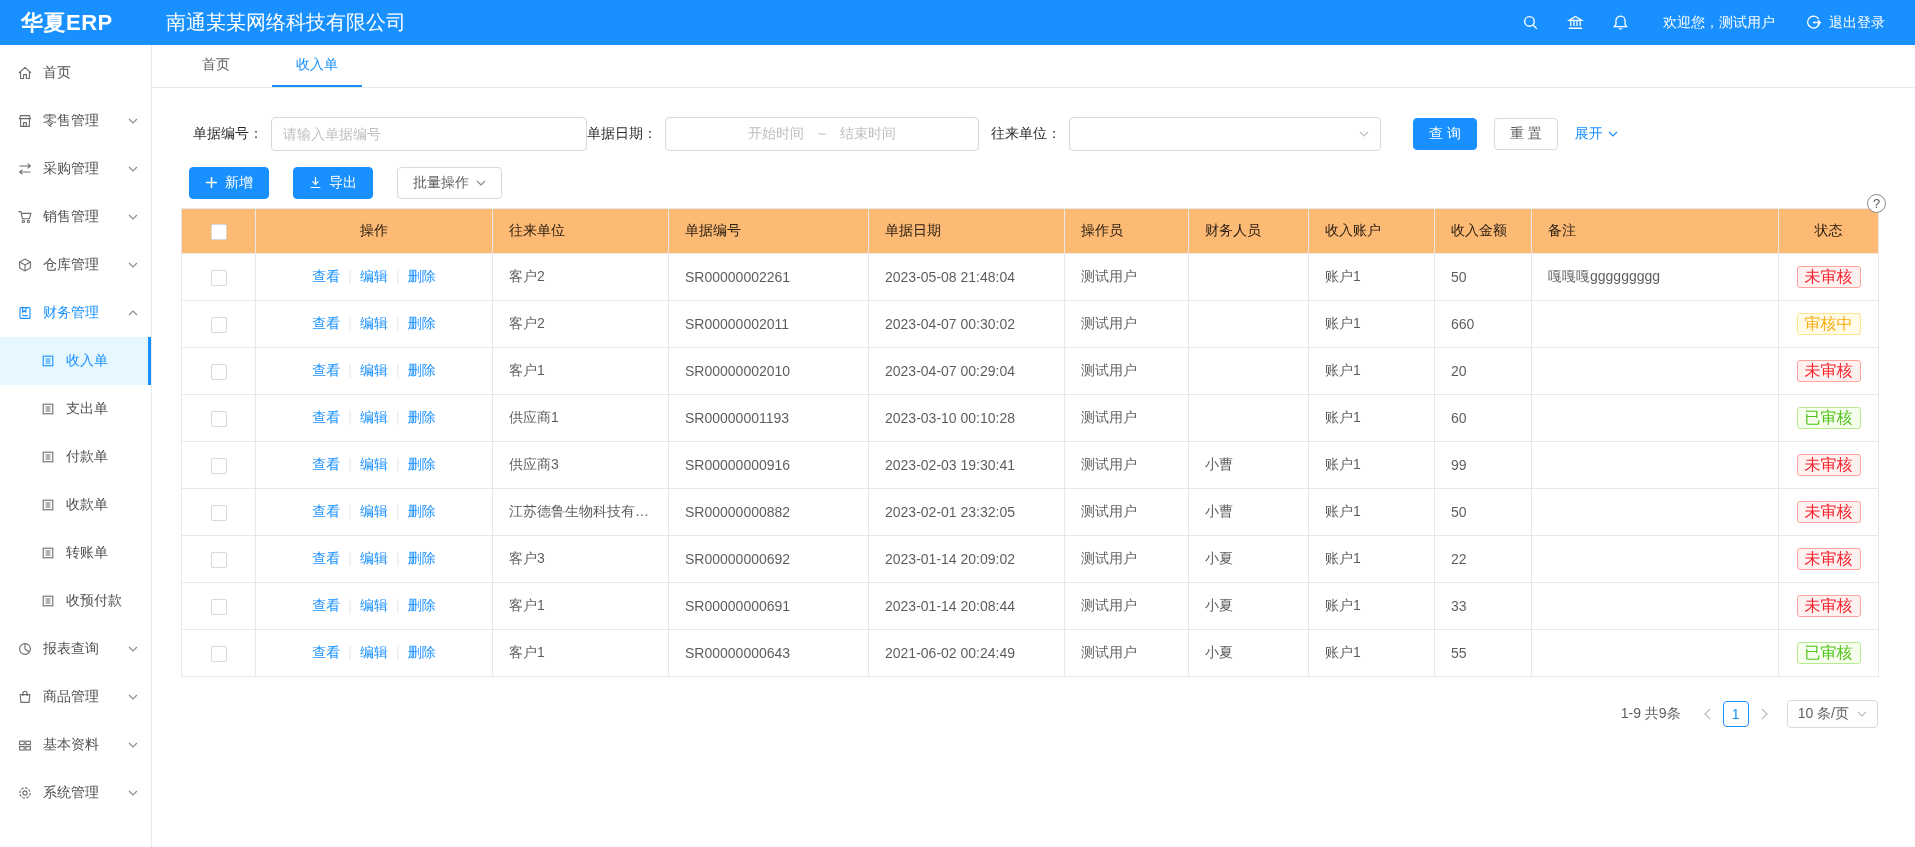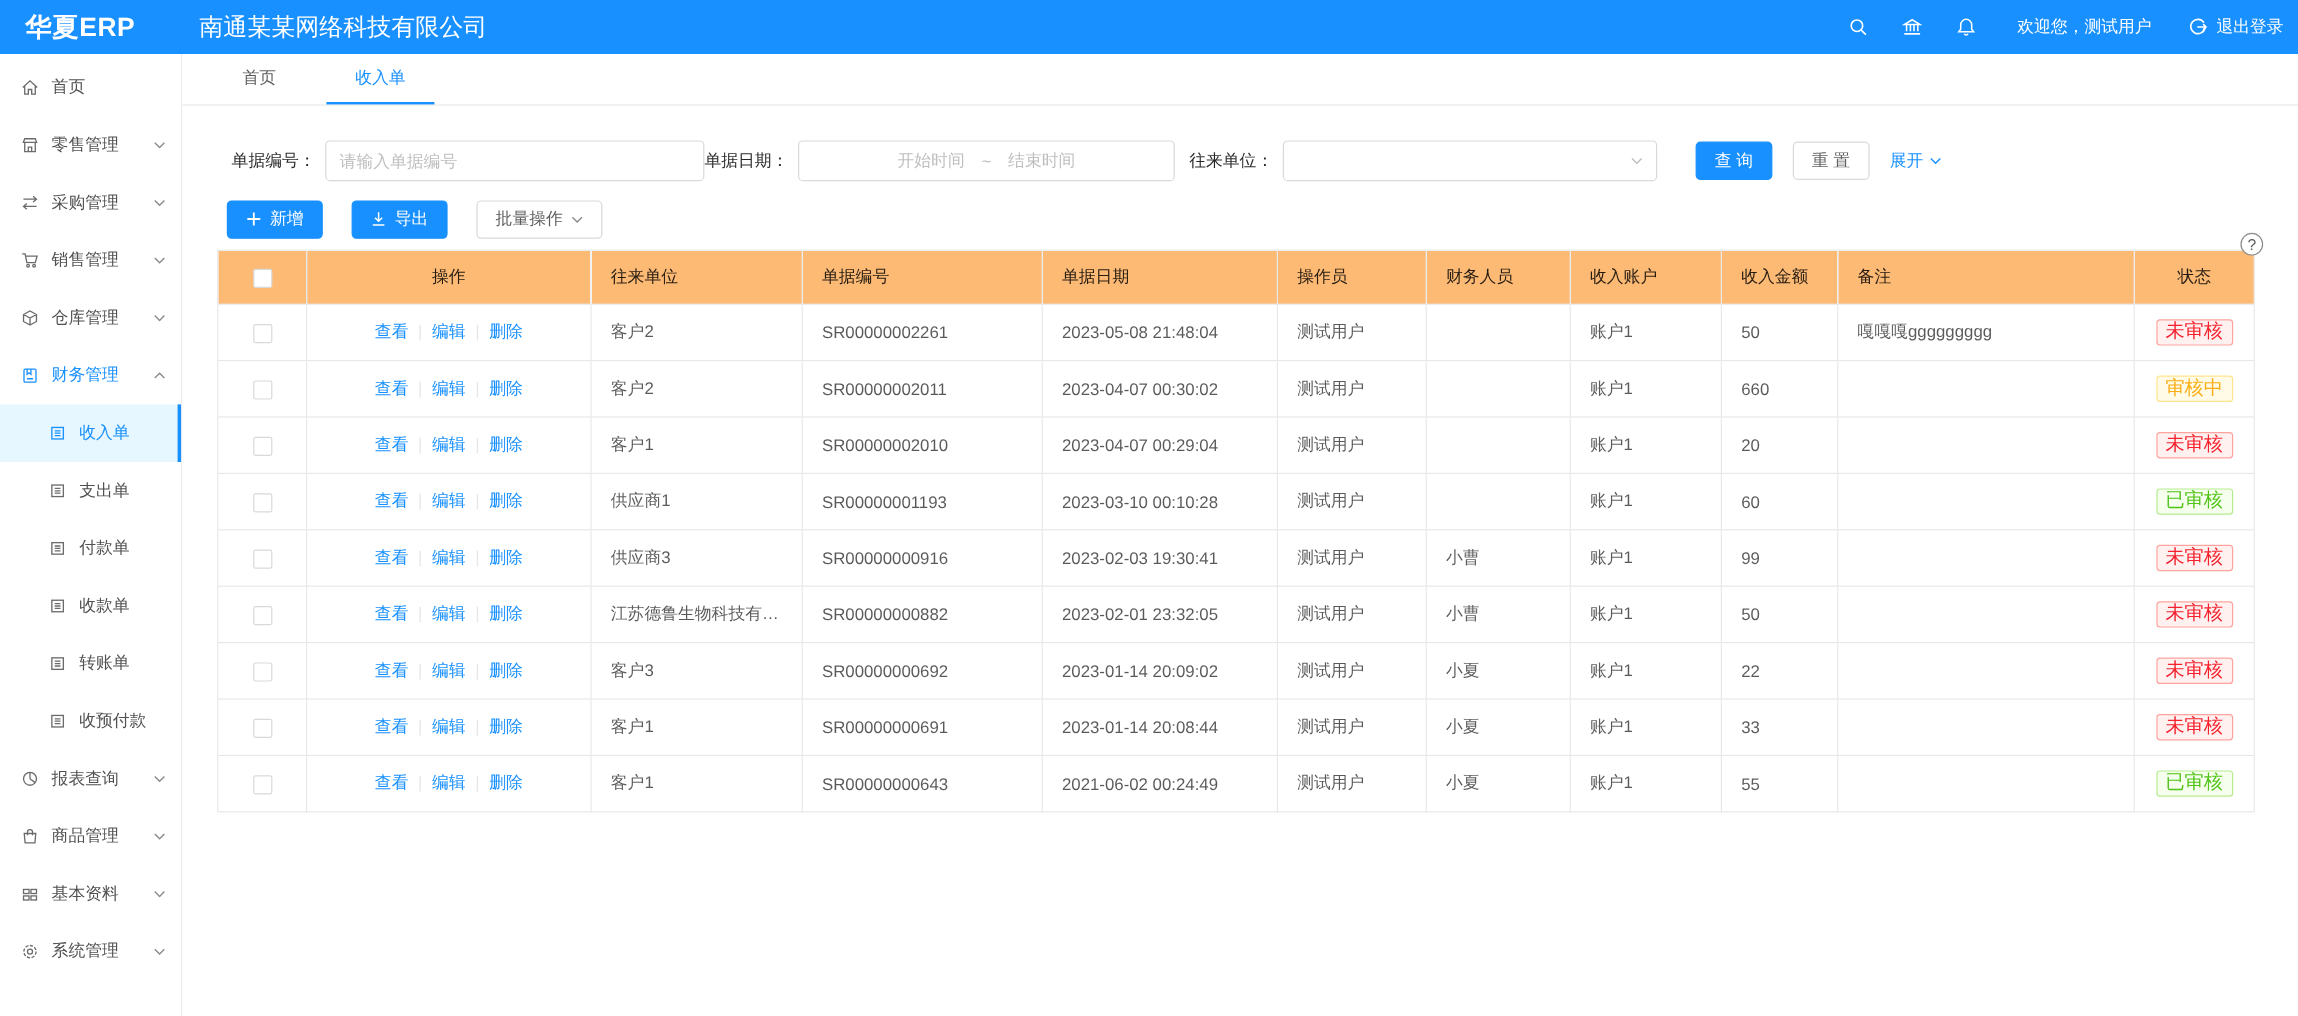--- a/index.html
+++ b/index.html
@@ -10,21 +10,21 @@
   }
   svg { display:block; }
 
   
   .topbar {
     position:absolute; top:0; left:0; width:1915px; height:45px;
     background:#1890ff; display:flex; align-items:center; color:#fff;
   }
   .logo { width:152px; flex:0 0 152px; padding-left:21px; font-size:22px; font-weight:bold; letter-spacing:.5px; }
   .company { font-size:20px; margin-left:14px; }
-  .topbar-right { margin-left:auto; display:flex; align-items:center; padding-right:12px;justify-content:center; }
+  .topbar-right { margin-left:auto; display:flex; align-items:center; padding-right:30px;justify-content:center; }
   .tb-icon { width:17px; height:17px; margin-left:28px; cursor:pointer; }
   .tb-icon svg { width:17px; height:17px; }
   .welcome { margin-left:34px; font-size:14px; }
   .logout { margin-left:30px; display:flex; align-items:center; cursor:pointer; }
   .logout .tb-icon { margin-left:0; margin-right:7px; }
 
   
   .sidebar {
     position:absolute; top:45px; left:0; bottom:0; width:152px;
     background:#fff; border-right:1px solid #e8e8e8; padding-top:4px; overflow:hidden;
@@ -579,15 +579,37 @@
             <td>测试用户</td>
             <td>小夏</td>
             <td>账户1</td>
             <td>55</td>
             <td></td>
             <td class="c-status"><span class="badge badge-green">已审核</span></td>
           </tr>
         </tbody>
     </table>
 
+    <div class="pagination">
+      <span class="pg-total">1-9 共9条</span>
+      <span class="pg-arrow">
+        <svg viewBox="0 0 8 12">
+            <path d="M7 1 L2 6 L7 11" fill="none" stroke="currentColor" stroke-width="1.4"></path>
+          </svg>
+      </span>
+      <span class="pg-num">1</span>
+      <span class="pg-arrow">
+        <svg viewBox="0 0 8 12">
+            <path d="M1 1 L6 6 L1 11" fill="none" stroke="currentColor" stroke-width="1.4"></path>
+          </svg>
+      </span>
+      <div class="size-select">
+        <span>10 条/页</span>
+        <span class="chev-sm">
+          <svg viewBox="0 0 10 6">
+              <path d="M1 1 L5 5 L9 1" fill="none" stroke="currentColor" stroke-width="1.2"></path>
+            </svg>
+        </span>
+      </div>
+    </div>
 
   </div>
 </main>
 
 </body></html>

